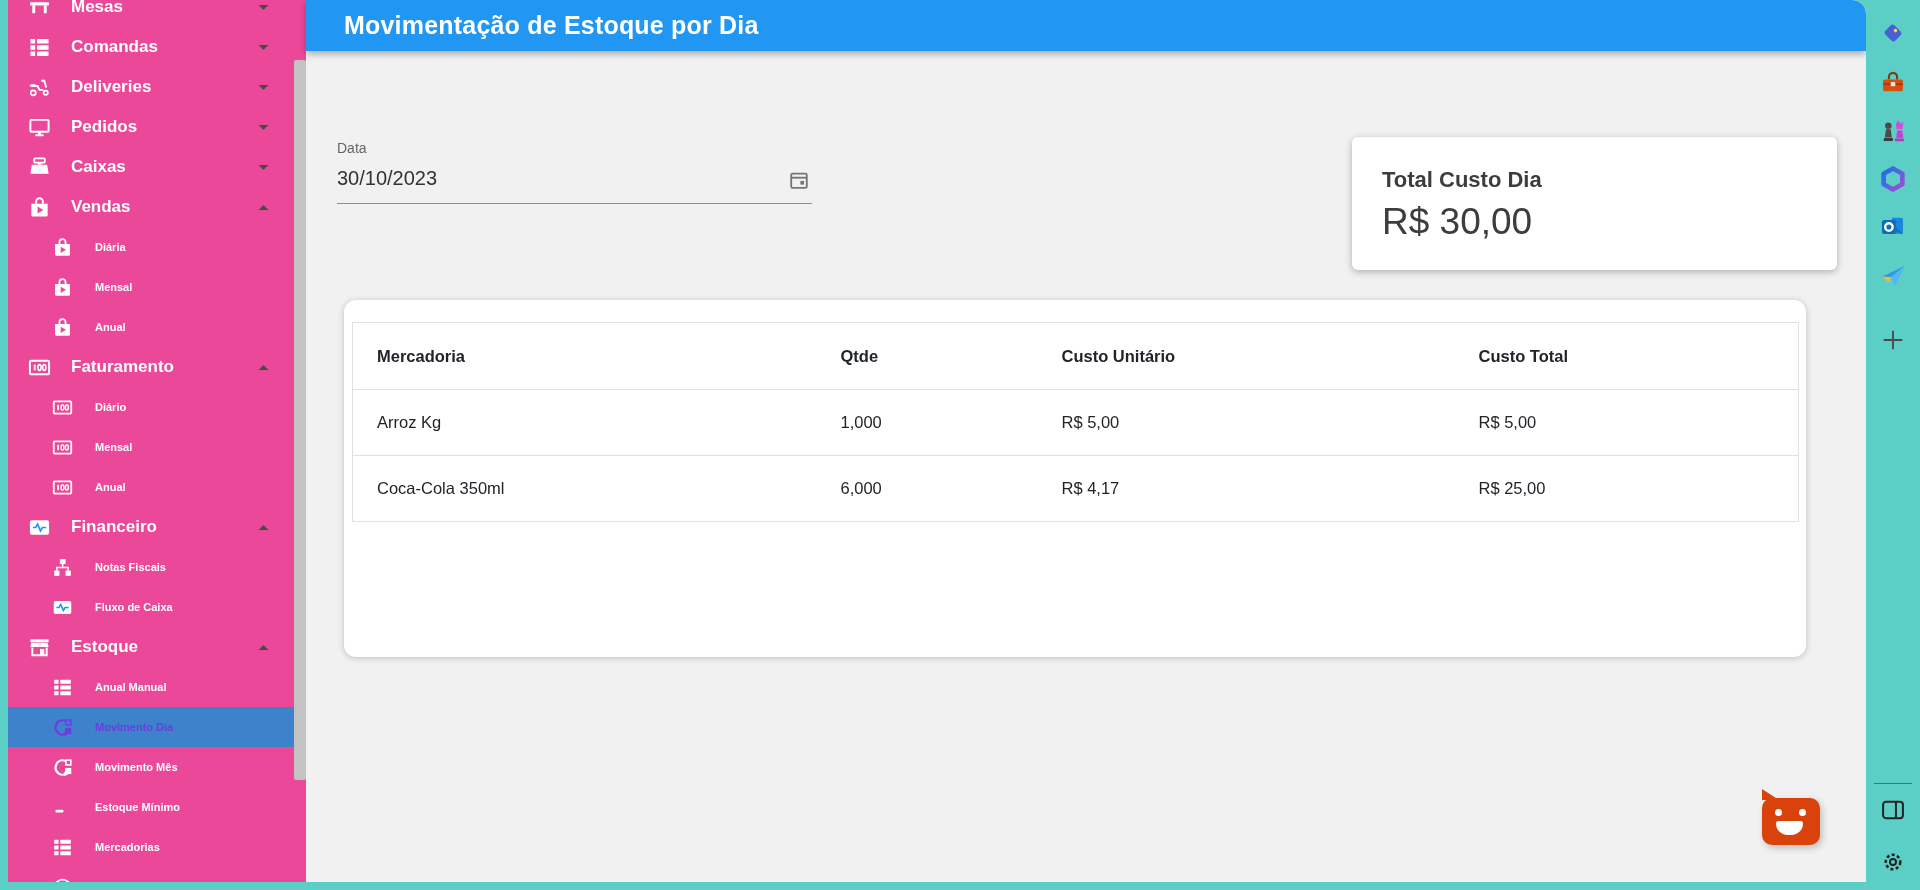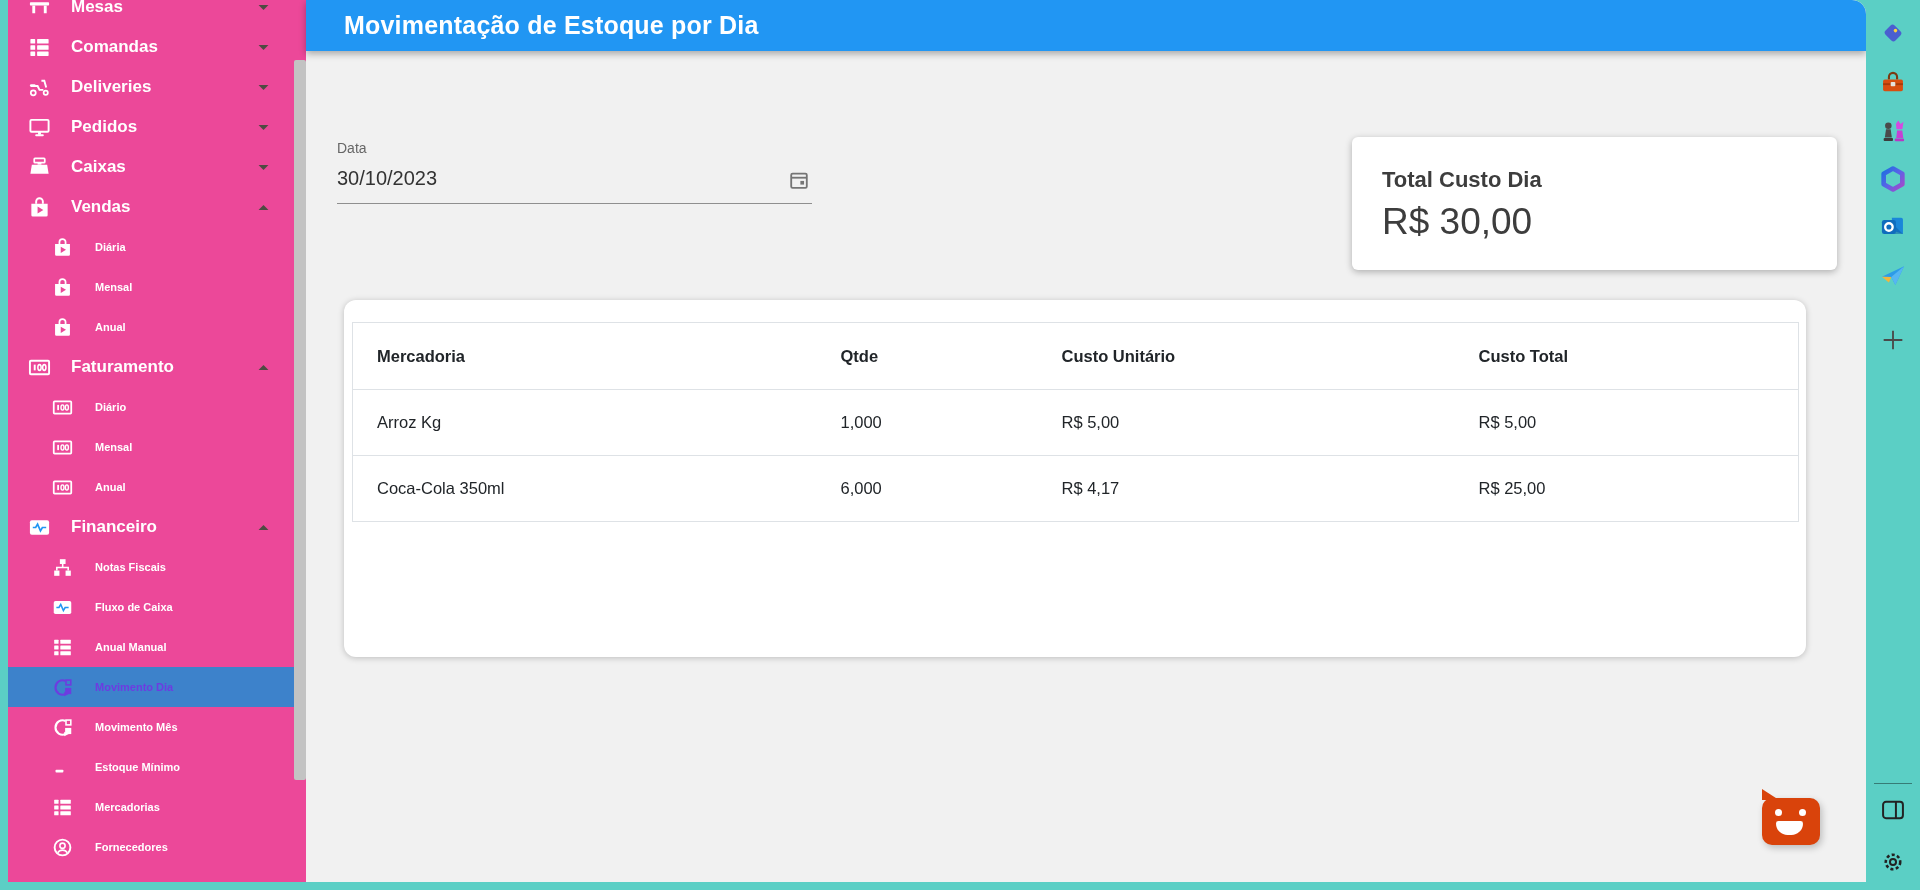--- a/index.html
+++ b/index.html
@@ -275,20 +275,29 @@
         <svg class="ic" viewBox="0 0 24 24">
             <use href="#i-tree"></use>
           </svg>
         <span class="lb">Notas Fiscais</span>
       </div>
       <div class="ni sub">
         <svg class="ic" viewBox="0 0 24 24">
             <use href="#i-pulse"></use>
           </svg>
         <span class="lb">Fluxo de Caixa</span>
+      </div>
+      <div class="ni top">
+        <svg class="ic" viewBox="0 0 24 24">
+            <use href="#i-store"></use>
+          </svg>
+        <span class="lb">Estoque</span>
+        <svg class="caret" viewBox="0 0 24 24">
+            <use href="#i-cu"></use>
+          </svg>
       </div>
       <div class="ni sub">
         <svg class="ic" viewBox="0 0 24 24">
             <use href="#i-list"></use>
           </svg>
         <span class="lb">Anual Manual</span>
       </div>
       <div class="ni sub active">
         <svg class="ic" viewBox="0 0 24 24">
             <use href="#i-sync"></use>

